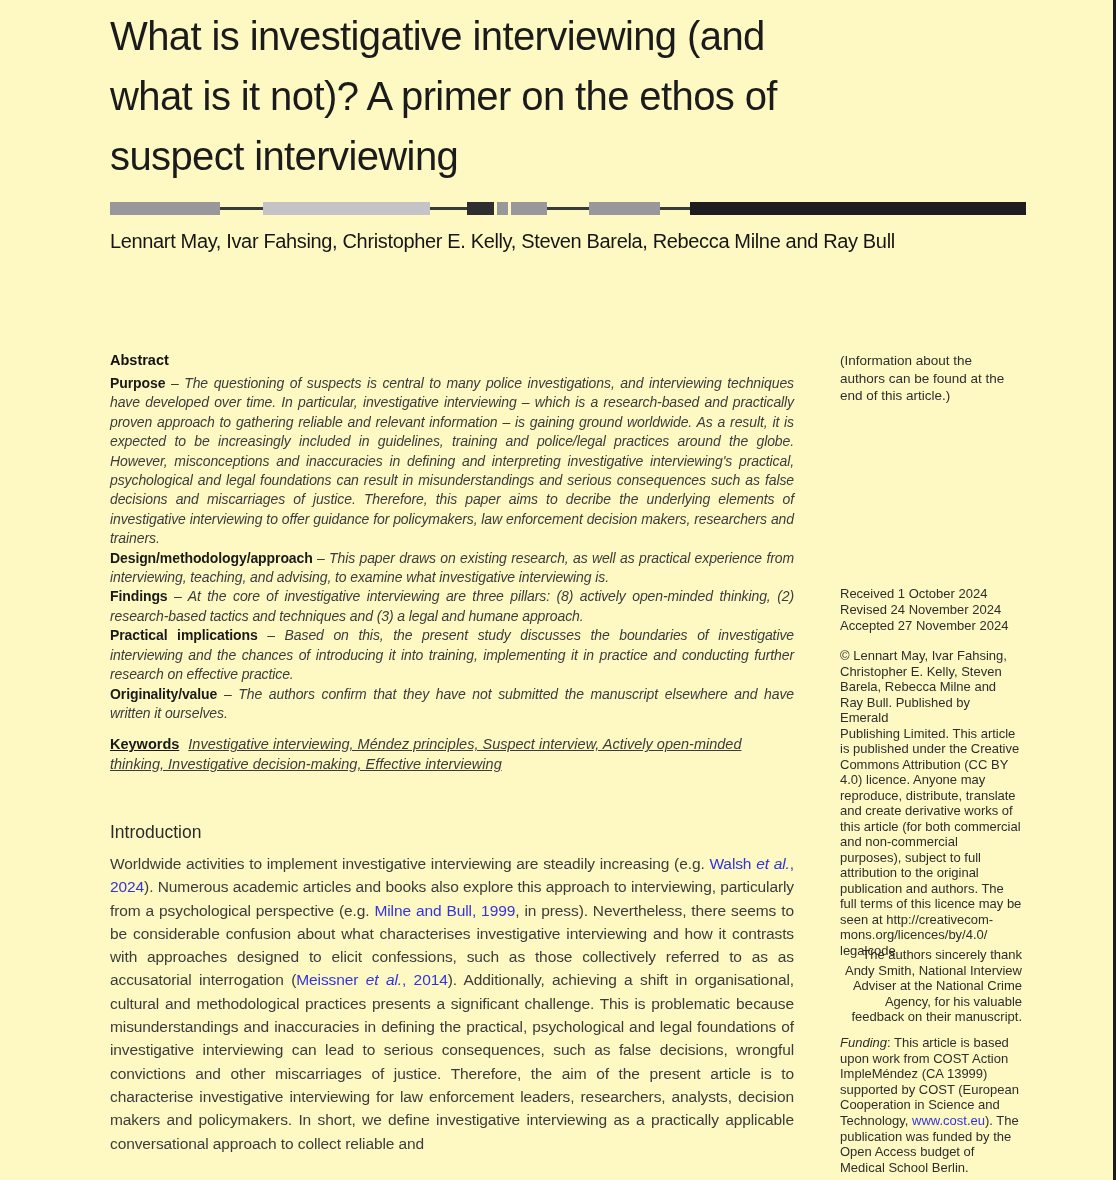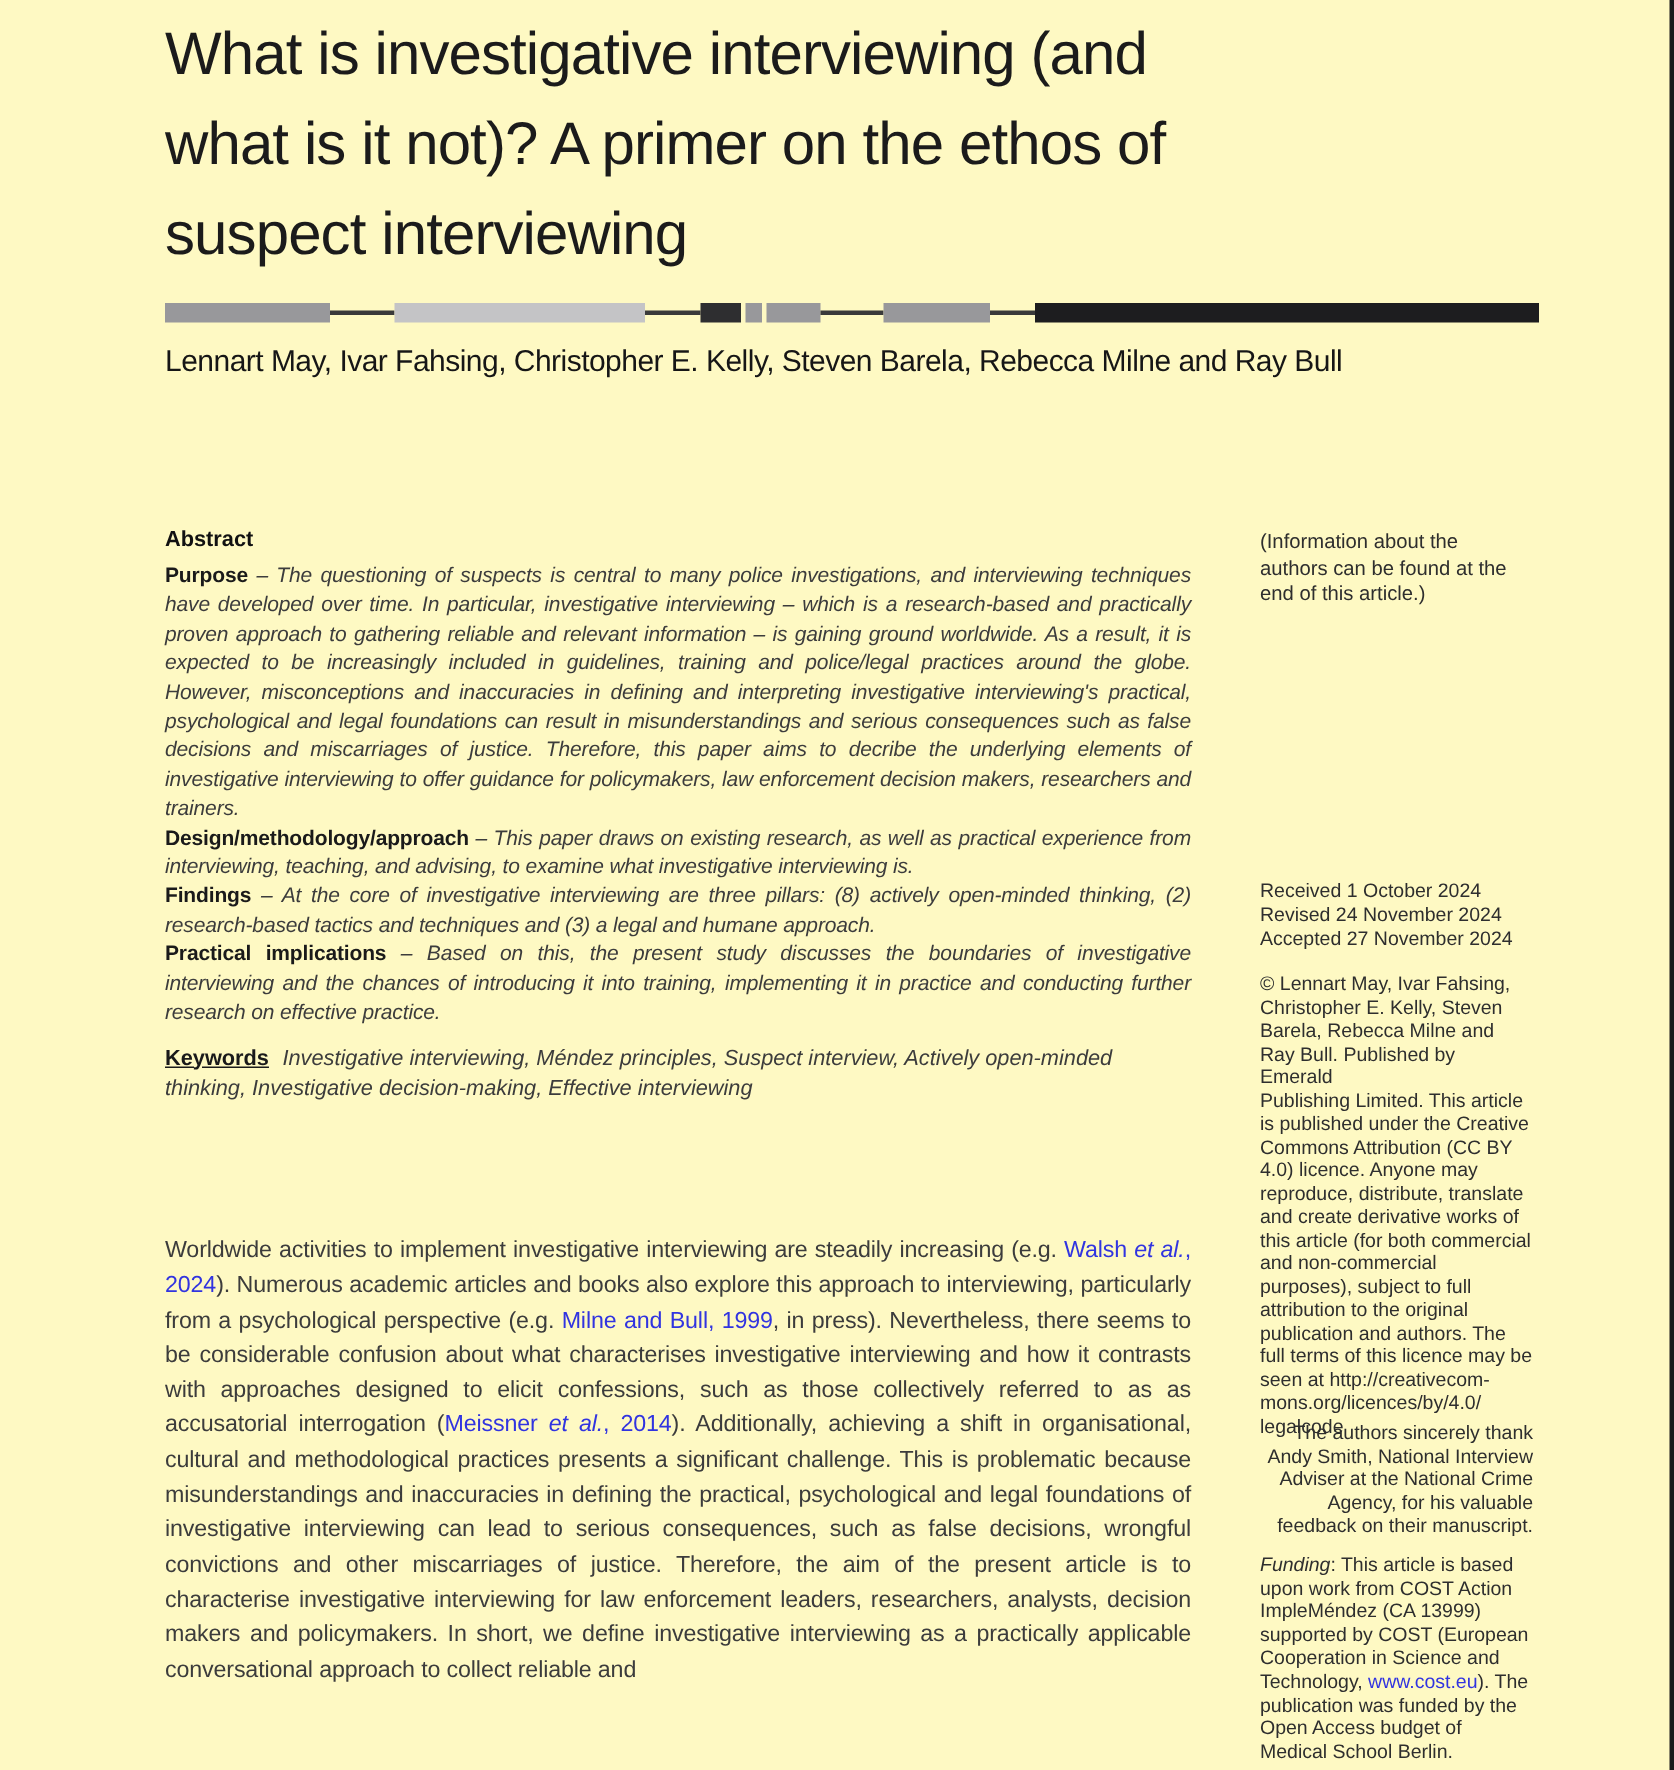--- a/index.html
+++ b/index.html
@@ -21,21 +21,21 @@
            font-size:20px;line-height:26px;font-weight:400;letter-spacing:-0.35px;color:#161616;}
 
   .abstract{position:absolute;left:0;top:352px;width:684px;}
   .abs-h{margin:0 0 6px 0;font-size:14.5px;font-weight:700;color:#111;}
   p.abs{margin:0;font-size:14px;line-height:19.4px;text-align:justify;color:#3c3c3c;letter-spacing:-0.1px;}
   .abs-label{font-weight:700;font-style:normal;color:#1a1a1a;}
   .abs-text{font-style:italic;}
   p.kw{margin:11px 0 0 0;font-size:14.5px;line-height:20px;color:#3c3c3c;}
   p.pt{margin:9px 0 0 0;font-size:14.5px;line-height:20px;color:#3c3c3c;}
   .kw-label{font-weight:700;font-style:normal;color:#1a1a1a;margin-right:9px;text-decoration:underline;}
-  .kw-text{font-style:italic;}
+  .kw-text{font-style:italic;text-decoration:underline;}
 
   .intro{position:absolute;left:0;top:822px;width:684px;}
   .intro-h{margin:0 0 9px 0;font-size:17.5px;font-weight:400;color:#2b2b2b;}
   p.body{margin:0;font-size:15.5px;line-height:23.3px;text-align:justify;
          color:#3c3c3c;letter-spacing:-0.1px;}
   a.link{color:var(--link,#3134e0);text-decoration:none;cursor:pointer;}
 
   .sidebar{position:absolute;left:840px;top:0;width:182px;font-size:13px;color:#2e2e2e;}
   .sb{position:absolute;left:0;width:182px;margin:0;white-space:pre-line;}
   .sb-note{top:352px;font-size:13.5px;line-height:17.5px;}
@@ -80,26 +80,28 @@
       <h2 class="abs-h">Abstract</h2>
 
       <p class="abs"><span class="abs-label">Purpose</span> <span class="abs-text">– The questioning of suspects is central to many police investigations, and interviewing techniques have developed over time. In particular, investigative interviewing – which is a research-based and practically proven approach to gathering reliable and relevant information – is gaining ground worldwide. As a result, it is expected to be increasingly included in guidelines, training and police/legal practices around the globe. However, misconceptions and inaccuracies in defining and interpreting investigative interviewing's practical, psychological and legal foundations can result in misunderstandings and serious consequences such as false decisions and miscarriages of justice. Therefore, this paper aims to decribe the underlying elements of investigative interviewing to offer guidance for policymakers, law enforcement decision makers, researchers and trainers.</span></p>
 
       <p class="abs"><span class="abs-label">Design/methodology/approach</span> <span class="abs-text">– This paper draws on existing research, as well as practical experience from interviewing, teaching, and advising, to examine what investigative interviewing is.</span></p>
 
       <p class="abs"><span class="abs-label">Findings</span> <span class="abs-text">– At the core of investigative interviewing are three pillars: (8) actively open-minded thinking, (2) research-based tactics and techniques and (3) a legal and humane approach.</span></p>
 
       <p class="abs"><span class="abs-label">Practical implications</span> <span class="abs-text">– Based on this, the present study discusses the boundaries of investigative interviewing and the chances of introducing it into training, implementing it in practice and conducting further research on effective practice.</span></p>
 
+      <p class="abs"><span class="abs-label">Originality/value</span> <span class="abs-text">– The authors confirm that they have not submitted the manuscript elsewhere and have written it ourselves.</span></p>
 
       <p class="kw"><span class="kw-label">Keywords</span><span class="kw-text">Investigative interviewing, Méndez principles, Suspect interview, Actively open-minded thinking, Investigative decision-making, Effective interviewing</span></p>
 
     </div>
 
     <div class="intro">
+      <h2 class="intro-h">Introduction</h2>
       <p class="body"><span>Worldwide activities to implement investigative interviewing are steadily increasing (e.g. </span><a class="link"><span>Walsh </span><i>et al.</i><span>, 2024</span></a><span>). Numerous academic articles and books also explore this approach to interviewing, particularly from a psychological perspective (e.g. </span><a class="link">Milne and Bull, 1999</a><span>, in press). Nevertheless, there seems to be considerable confusion about what characterises investigative interviewing and how it contrasts with approaches designed to elicit confessions, such as those collectively referred to as as accusatorial interrogation (</span><a class="link"><span>Meissner </span><i>et al.</i><span>, 2014</span></a><span>). Additionally, achieving a shift in organisational, cultural and methodological practices presents a significant challenge. This is problematic because misunderstandings and inaccuracies in defining the practical, psychological and legal foundations of investigative interviewing can lead to serious consequences, such as false decisions, wrongful convictions and other miscarriages of justice. Therefore, the aim of the present article is to characterise investigative interviewing for law enforcement leaders, researchers, analysts, decision makers and policymakers. In short, we define investigative interviewing as a practically applicable conversational approach to collect reliable and</span></p>
     </div>
 
   </div>
 
   <div class="sidebar">
     <p class="sb sb-note">(Information about the
 authors can be found at the
 end of this article.)</p>
     <p class="sb sb-dates">Received 1 October 2024

